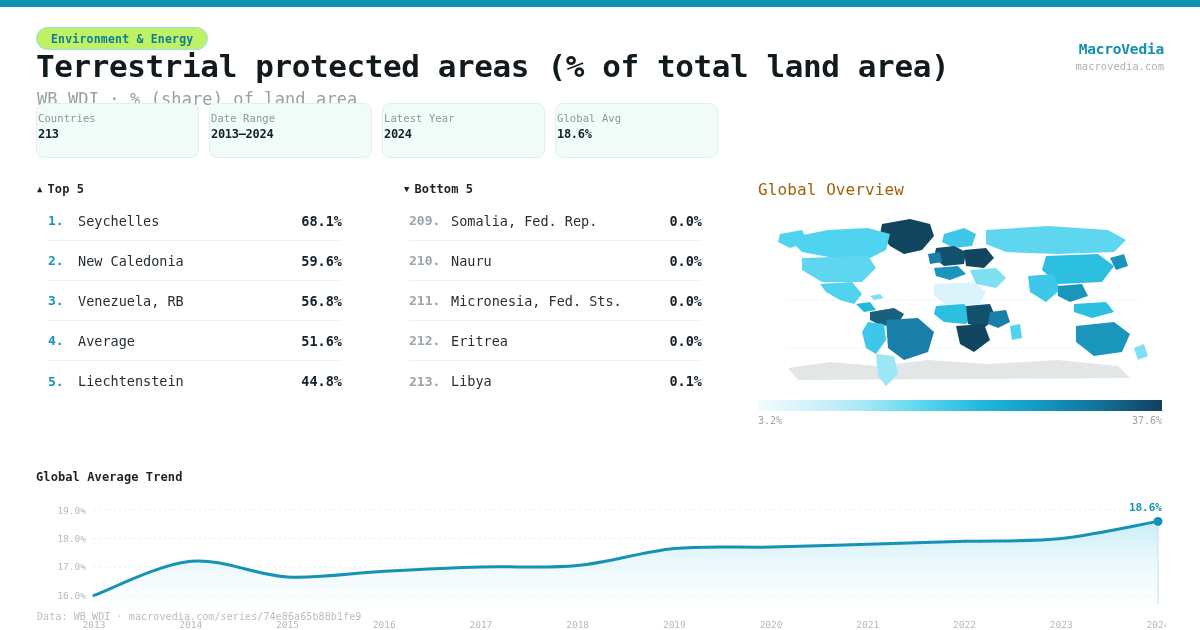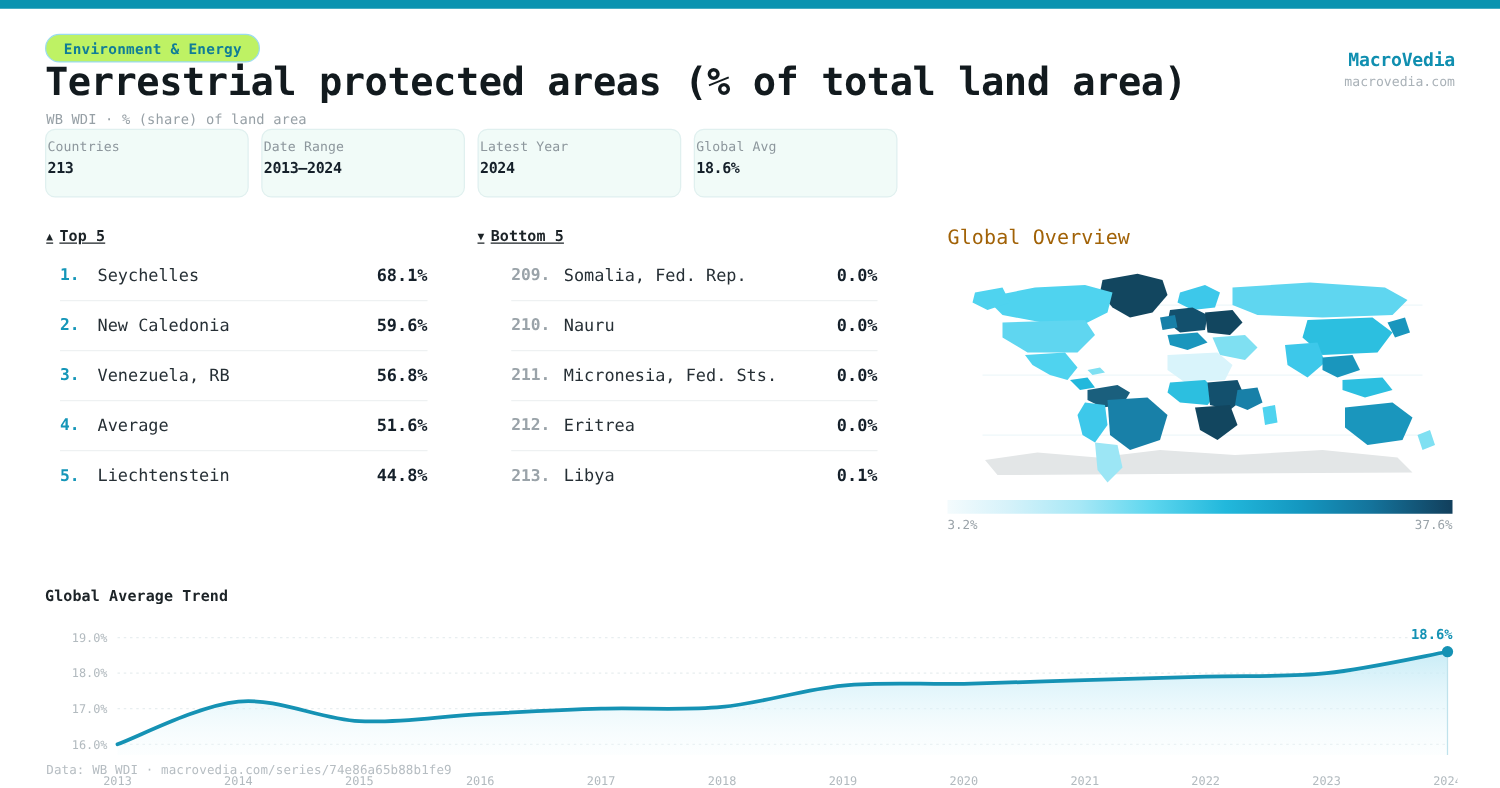--- a/index.html
+++ b/index.html
@@ -60,21 +60,21 @@
     font-weight: bold;
     letter-spacing: -0.4px;
     color: #121a1e;
     white-space: nowrap;
   }
 
   .subtitle {
     position: absolute;
     top: 82px;
     left: 37px;
-    font-size: 11px;
+    font-size: 17px;
     color: #97a0a6;
     letter-spacing: 0.1px;
     white-space: nowrap;
   }
 
   .brand {
     position: absolute;
     top: 34px;
     right: 36px;
     text-align: right;
@@ -123,21 +123,20 @@
   }
 
   
   .section-head {
     position: absolute;
     font-size: 12px;
     font-weight: bold;
     color: #1c2327;
     letter-spacing: 0.1px;
     white-space: nowrap;
-    text-decoration: underline;
   }
   .tri { font-size: 9px; margin-right: 5px; position: relative; top: -1px; }
 
   .ranklist { position: absolute; }
   .rank-row {
     display: flex;
     align-items: center;
     height: 40px;
     border-bottom: 1px solid #eef1f2;
   }
@@ -285,21 +284,21 @@
     <span class="rank-name">Average</span>
     <span class="rank-val">51.6%</span>
   </div>
   <div class="rank-row">
     <span class="rank-num">5.</span>
     <span class="rank-name">Liechtenstein</span>
     <span class="rank-val">44.8%</span>
   </div>
 </div>
 
-<div class="section-head" style="top:182px; left:382px;">
+<div class="section-head" style="top:182px; left:404px;">
   <span class="tri">▼</span><span>Bottom 5</span>
 </div>
 
 <div class="ranklist bottom" style="top:201px; left:409px; width:293px;">
   <div class="rank-row">
     <span class="rank-num">209.</span>
     <span class="rank-name">Somalia, Fed. Rep.</span>
     <span class="rank-val">0.0%</span>
   </div>
   <div class="rank-row">

